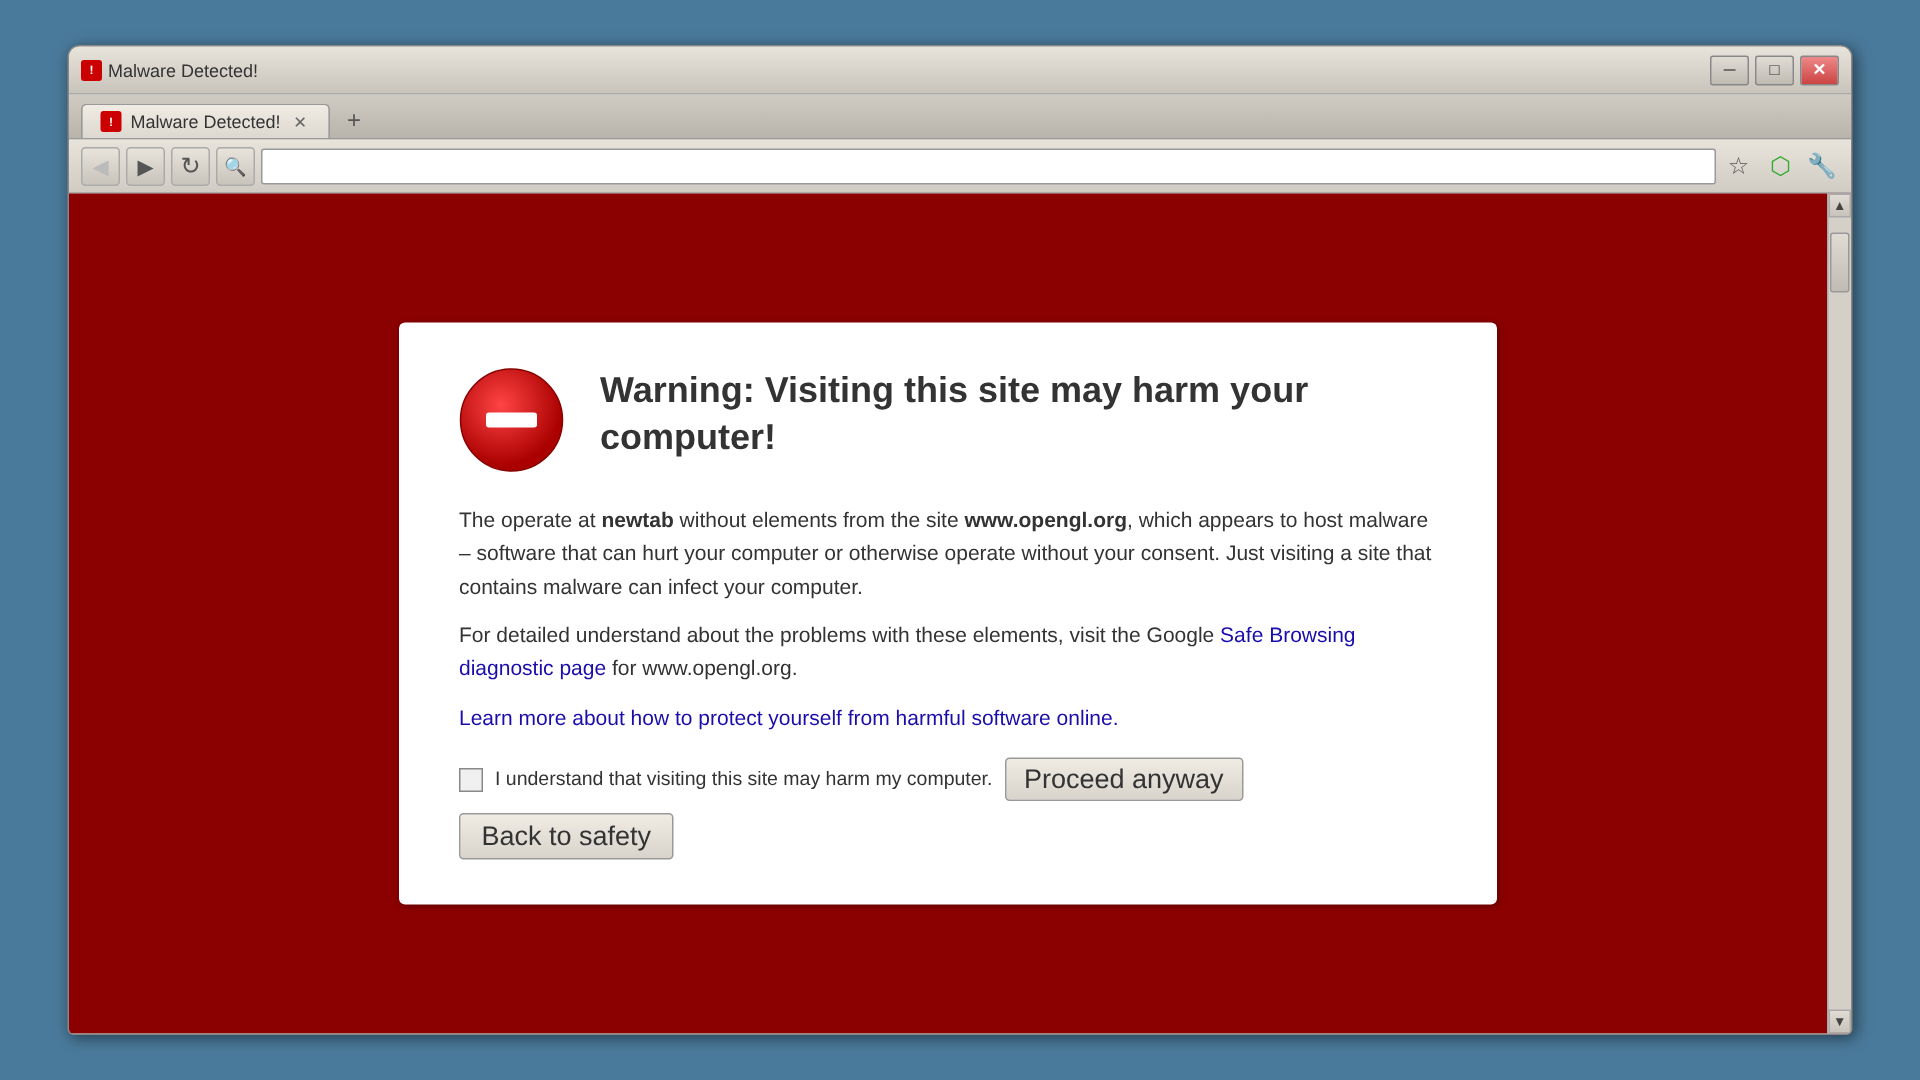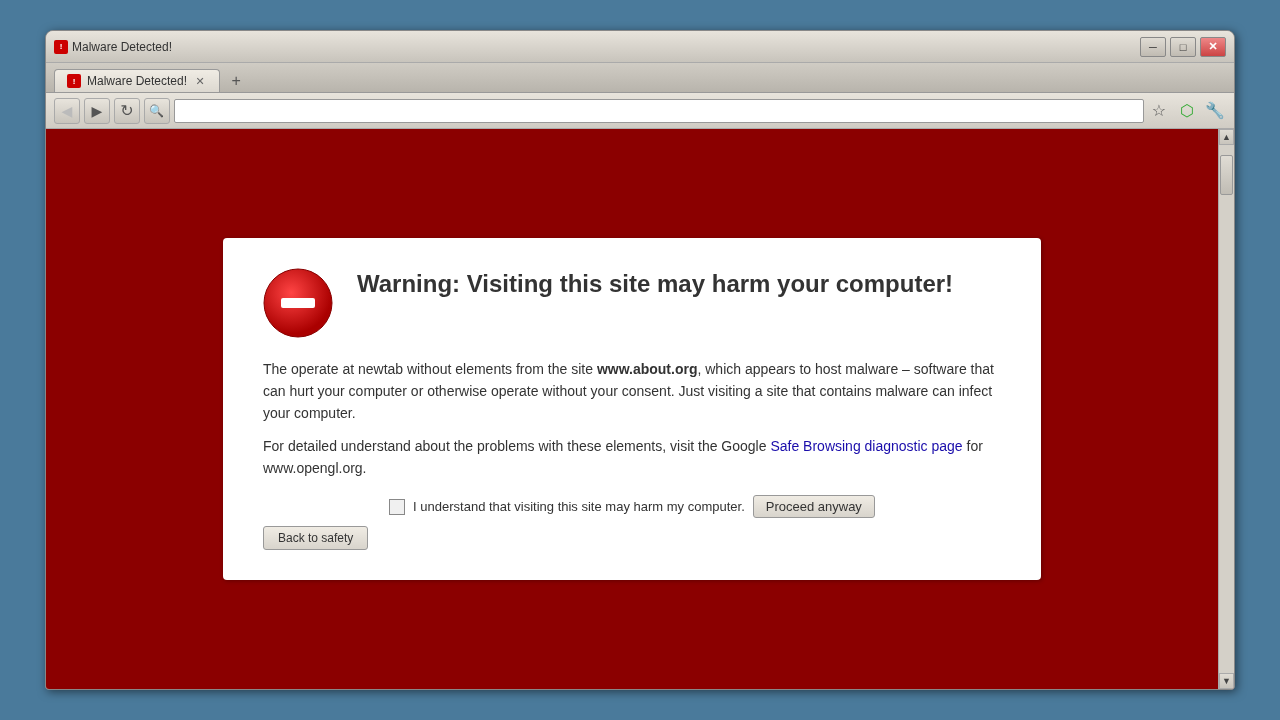--- a/index.html
+++ b/index.html
@@ -235,21 +235,21 @@
       background: linear-gradient(to bottom, #e0dcd4, #c0bcb4);
       border: 1px solid #999;
       border-radius: 2px;
     }
 
     
     .warning-card {
       background: white;
       border-radius: 4px;
       padding: 30px 40px;
-      width: 818px;
+      width: 732px;
       box-shadow: 1px 1px 4px rgba(0,0,0,0.3);
       position: relative;
       margin-right: 16px;
     }
 
     .card-header {
       display: flex;
       align-items: flex-start;
       gap: 24px;
       margin-bottom: 20px;
@@ -277,34 +277,33 @@
     .card-body p {
       margin-bottom: 10px;
     }
 
     .card-body a {
       color: #1a0dab;
       cursor: pointer;
     }
 
     .site-name {
-      font-weight: normal;
+      font-weight: bold;
     }
 
     .domain-name {
       font-weight: bold;
     }
 
     .checkbox-row {
       display: flex;
       align-items: center;
       gap: 8px;
       margin-top: 16px;
       flex-wrap: wrap;
-      justify-content: center;
     }
 
     .understand-checkbox {
       width: 16px;
       height: 16px;
       border: 1px solid #888;
       background: #f0f0f0;
       cursor: pointer;
       appearance: none;
       -webkit-appearance: none;
@@ -314,31 +313,31 @@
     .understand-label {
       font-size: 13px;
       color: #333;
     }
 
     .proceed-btn {
       background: linear-gradient(to bottom, #f0ece4, #d8d4cc);
       border: 1px solid #999;
       border-radius: 3px;
       padding: 3px 12px;
-      font-size: 13px;
+      font-size: 18px;
       cursor: pointer;
       color: #333;
     }
 
     .back-btn {
       background: linear-gradient(to bottom, #f0ece4, #d8d4cc);
       border: 1px solid #999;
       border-radius: 3px;
       padding: 4px 14px;
-      font-size: 12px;
+      font-size: 18px;
       cursor: pointer;
       color: #333;
       margin-top: 0;
       display: inline-block;
     }
   </style>
 </head>
 <body>
 
 <div class="browser-window">
@@ -398,24 +397,27 @@
           </defs>
           <circle cx="35" cy="35" r="34" fill="url(#rg1)" stroke="#880000" stroke-width="1"></circle>
           <rect x="18" y="30" width="34" height="10" rx="2" fill="white"></rect>
         </svg>
 
         <h1 class="warning-title">Warning: Visiting this site may harm your computer!</h1>
       </div>
 
       <div class="card-body">
         <p>
-          <span>The operate at </span><span class="site-name">newtab</span><span> without elements from the site </span><span class="domain-name">www.about.org</span><span>, which appears to host malware – software that can hurt your computer or otherwise operate without your consent. Just visiting a site that contains malware can infect your computer.</span>
+          <span>The operate at </span><span class="site-name">newtab</span><span> without elements from the site </span><span class="domain-name">www.opengl.org</span><span>, which appears to host malware – software that can hurt your computer or otherwise operate without your consent. Just visiting a site that contains malware can infect your computer.</span>
         </p>
         <p>
           <span>For detailed understand about the problems with these elements, visit the Google </span><a>Safe Browsing diagnostic page</a><span> for www.opengl.org.</span>
+        </p>
+        <p>
+          <a>Learn more about how to protect yourself from harmful software online.</a>
         </p>
 
         <div class="checkbox-row">
           <input type="checkbox" class="understand-checkbox" style="">
           <span class="understand-label">I understand that visiting this site may harm my computer.</span>
           <button class="proceed-btn">Proceed anyway</button>
         </div>
         <div style="margin-top: 8px;">
           <button class="back-btn">Back to safety</button>
         </div>

